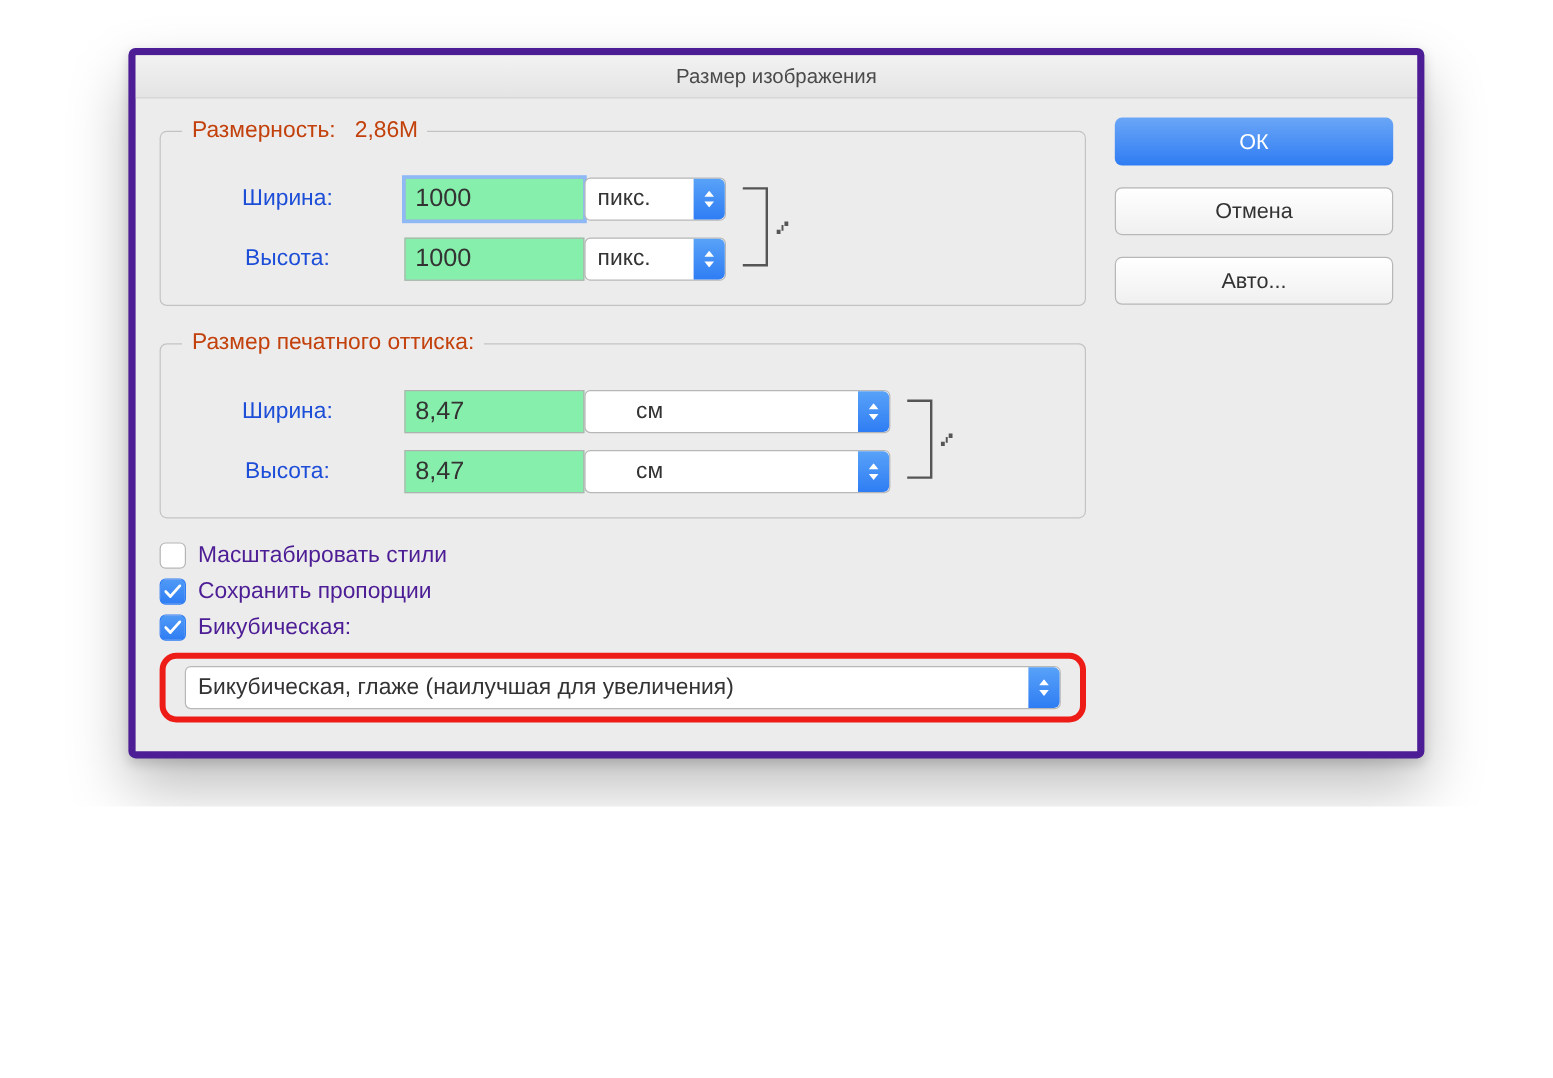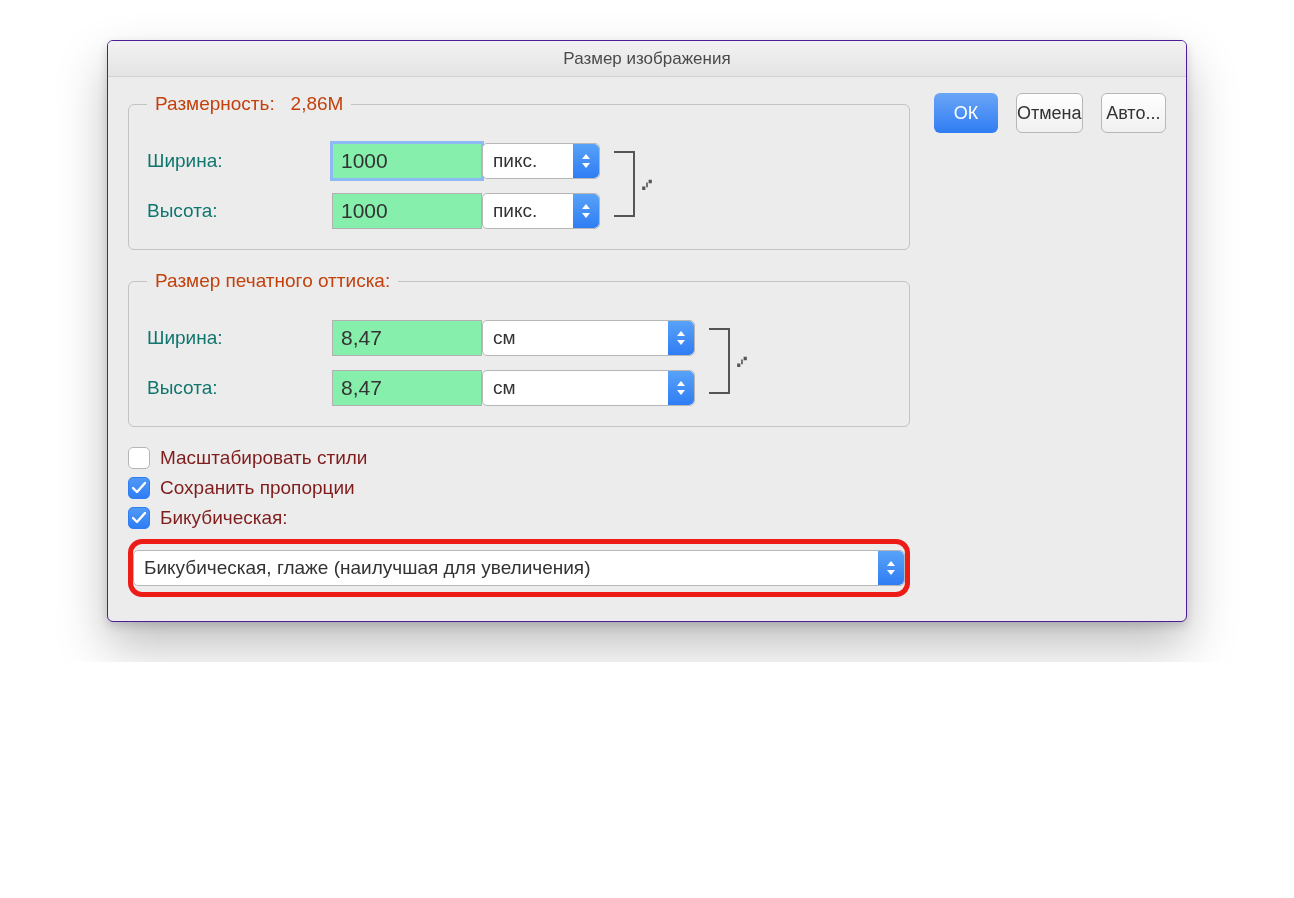--- a/index.html
+++ b/index.html
@@ -8,21 +8,21 @@
       font-size: 17px;
       background: #fff;
       display: flex;
       justify-content: center;
       align-items: flex-start;
       padding: 40px;
     }
     .window {
       width: 1080px;
       background: #edecec;
-      border: 1px solid #4c1d95;
+      border: 6px solid #4c1d95;
       border-radius: 6px;
       box-shadow: 0 25px 50px rgba(0,0,0,0.25), 0 4px 10px rgba(0,0,0,0.15);
       overflow: hidden;
     }
     .titlebar {
       height: 36px;
       background: linear-gradient(#f3f2f2,#e5e4e4);
       border-bottom: 1px solid #d2d1d1;
       display: flex;
       align-items: center;
@@ -32,21 +32,21 @@
     }
     .content {
       padding: 16px 20px 24px 20px;
       display: flex;
       gap: 24px;
     }
     .main-col { flex: 1; }
     .side-col {
       width: 232px;
       display: flex;
-      flex-direction: row;
+      flex-direction: column;
       gap: 18px;
     }
     .btn {
       width: 100%;
       height: 40px;
       border-radius: 6px;
       border: 1px solid #b7b7b7;
       background: linear-gradient(#ffffff,#f1f0f0);
       font-size: 18px;
       color: #333;
@@ -68,24 +68,24 @@
       font-size: 19px;
       color: #c2410c;
     }
     .row {
       display: flex;
       align-items: center;
       margin-top: 14px;
     }
     .row label.field-label {
       width: 185px;
-      text-align: left;
+      text-align: center;
       padding-right: 10px;
       font-size: 19px;
-      color: #0f766e;
+      color: #1d4ed8;
     }
     .text-input {
       width: 150px;
       height: 36px;
       border: 1px solid #b2b1b1;
       background: #86efac;
       font-size: 21px;
       padding: 0 8px;
       color: #333;
     }
@@ -116,63 +116,63 @@
       border-top-right-radius: 5px;
       border-bottom-right-radius: 5px;
       display: flex;
       flex-direction: column;
       align-items: center;
       justify-content: center;
       gap: 2px;
     }
     .sel-btn svg { display: block; }
     .sel-w-sm { width: 118px; }
-    .sel-w-md { width: 213px; }
+    .sel-w-md { width: 255px; padding-left: 32px; }
     .sel-full { flex: 1; margin-left: 0; }
     .link-bracket {
       display: flex;
       align-items: center;
       margin-left: 12px;
       height: 90px;
       position: relative;
       top: 10px;
     }
     .link-bracket svg { display:block; }
     .dims-group {
       display: flex;
       align-items: flex-start;
     }
     .dims-rows { }
     .checkbox-row {
       display: flex;
       align-items: flex-start;
       margin-top: 8px;
       font-size: 19px;
-      color: #7f1d1d;
+      color: #4c1d95;
     }
     .chk {
       width: 22px;
       height: 22px;
       border-radius: 5px;
       border: 1px solid #b5b5b5;
       background: #fff;
       margin-right: 10px;
       display: inline-flex;
       align-items: center;
       justify-content: center;
     }
     .chk.checked {
       background: linear-gradient(#4f9af6,#2f7df4);
       border-color: #2f7df4;
     }
     .chk.checked svg { display:block; }
     .highlight-box {
       border: 5px solid #ee1c17;
       border-radius: 14px;
-      padding: 6px 0;
+      padding: 6px 16px;
       margin-top: 10px;
     }
   </style>
 </head>
 <body>
 
 <div class="window">
   <div class="titlebar">Размер изображения</div>
   <div class="content">
     <div class="main-col">

